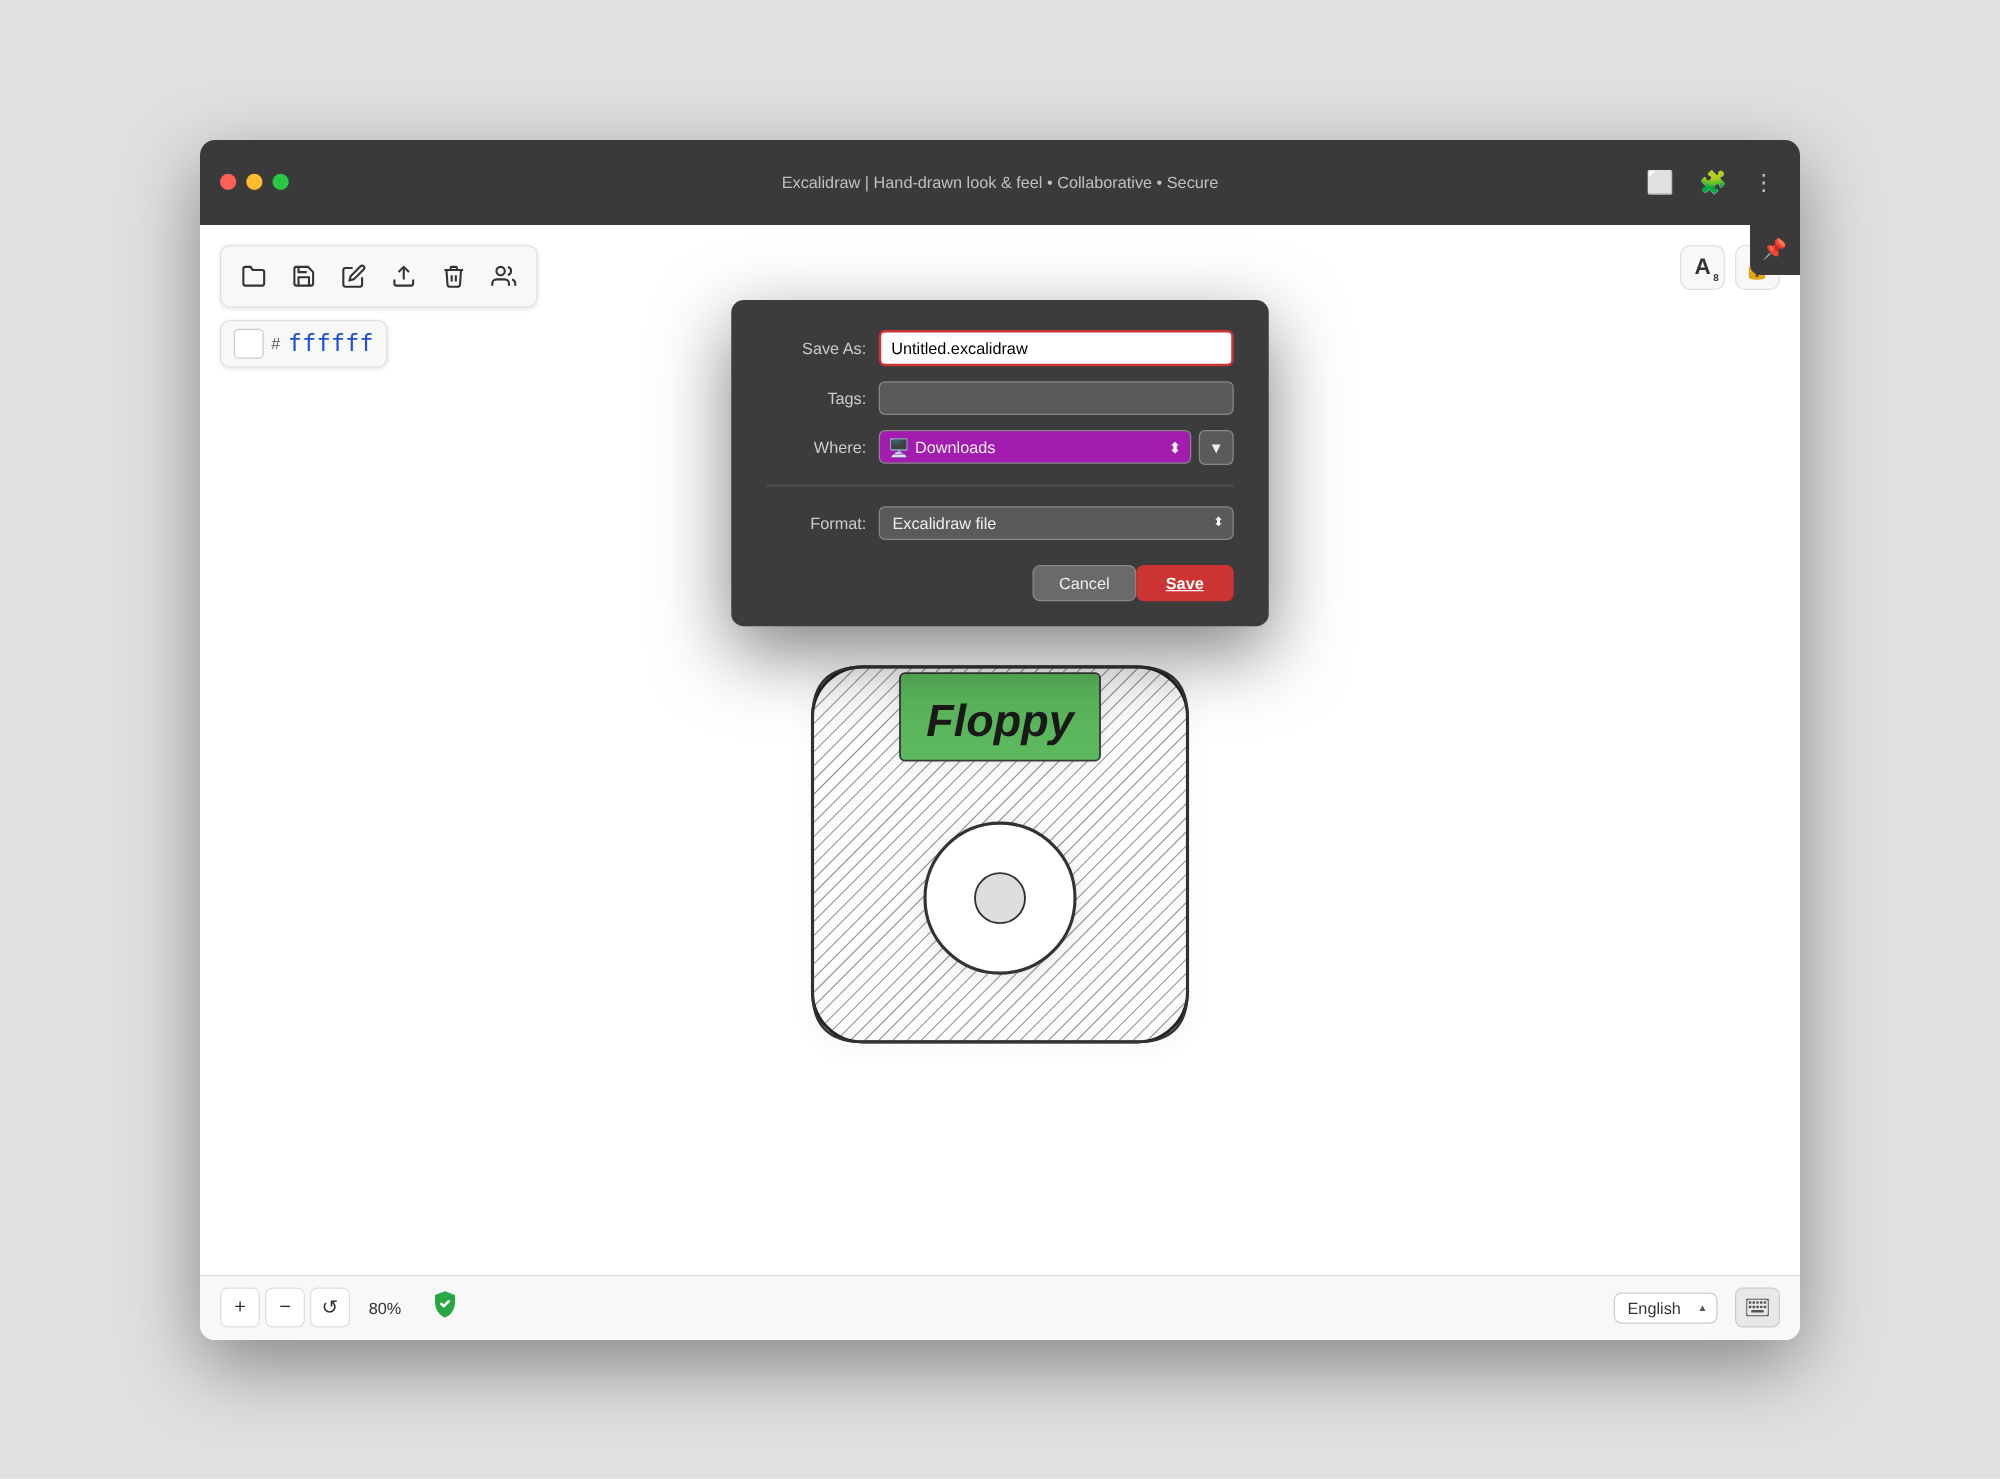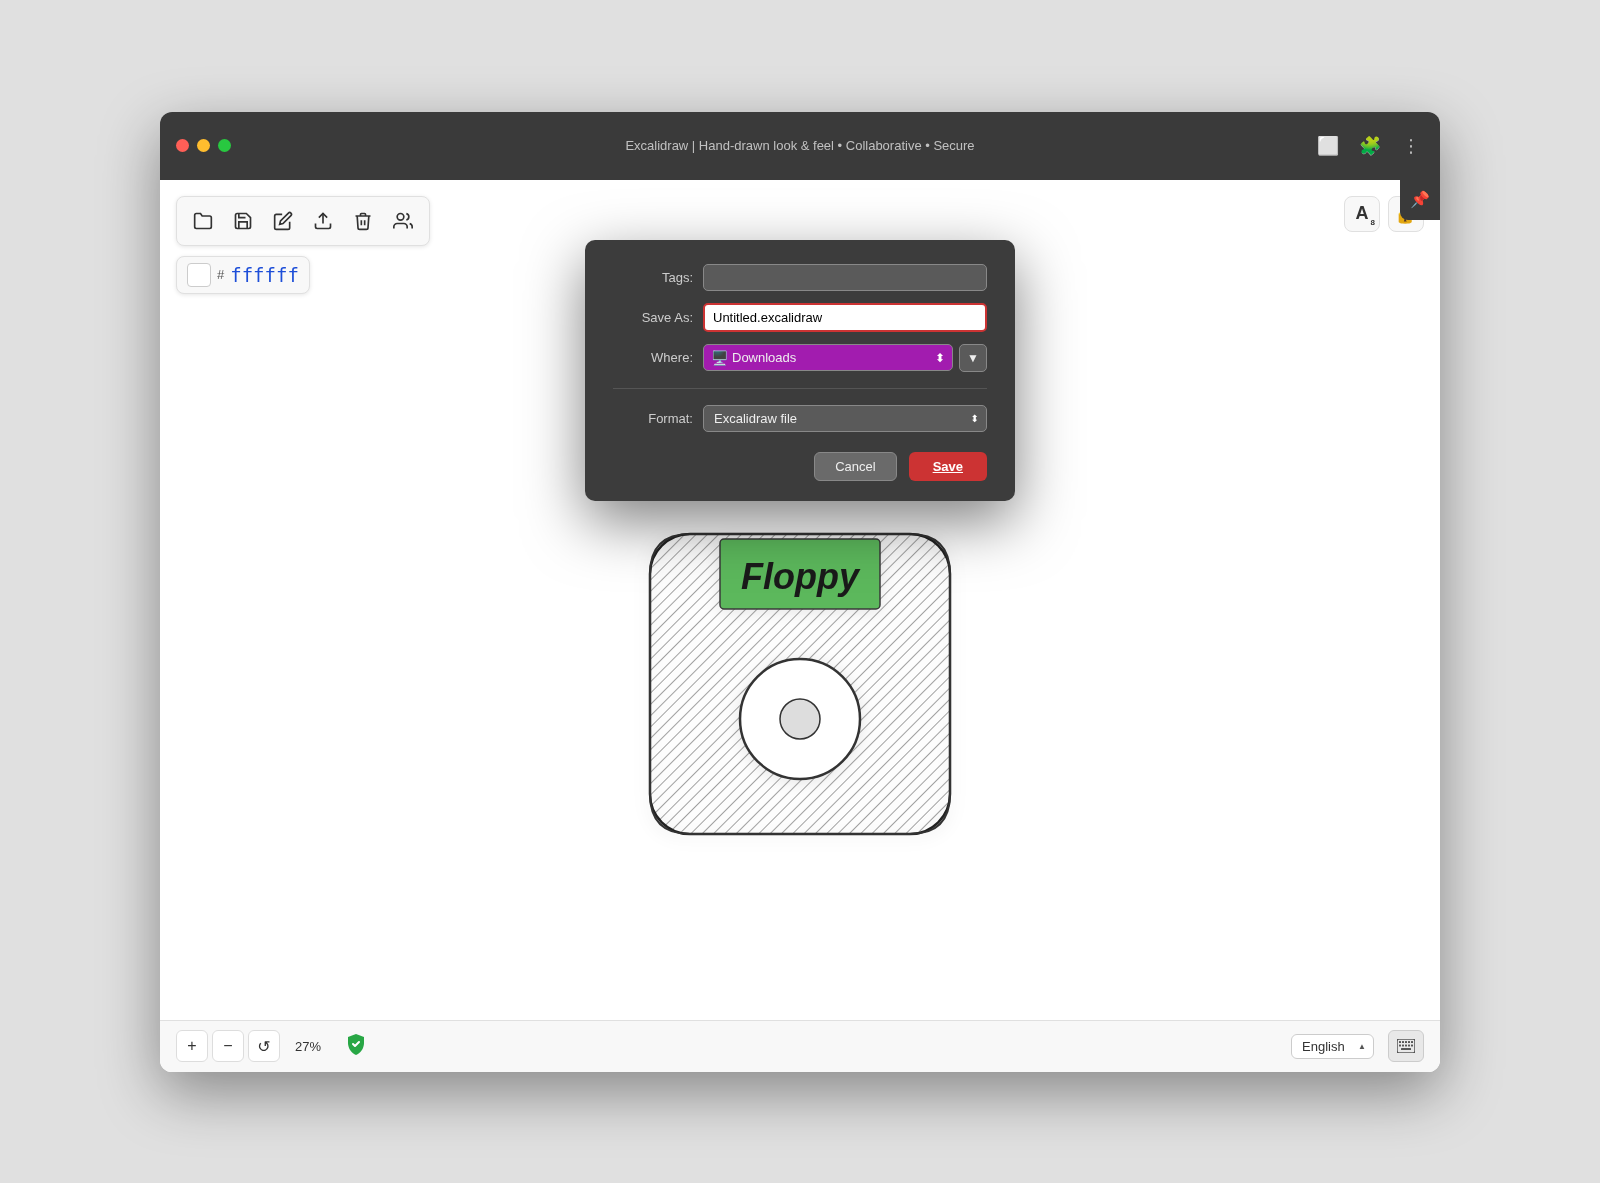--- a/index.html
+++ b/index.html
@@ -416,21 +416,20 @@
       top: 50%;
       transform: translateY(-50%);
       font-size: 10px;
       color: #fff;
       pointer-events: none;
     }
 
     .dialog-buttons {
       display: flex;
       justify-content: flex-end;
-      gap: 12px;
       margin-top: 20px;
     }
     .btn-cancel {
       background: #6a6a6a;
       border: 1px solid #888;
       border-radius: 6px;
       padding: 6px 20px;
       color: #eee;
       font-size: 13px;
       cursor: pointer;
@@ -558,27 +557,27 @@
         <rect x="90" y="75" width="160" height="70" rx="4" fill="#5cb85c" stroke="#3a3a3a" stroke-width="1.5"></rect>
 
         <text x="170" y="125" text-anchor="middle" font-family="'Segoe UI', cursive, sans-serif" font-size="36" font-weight="bold" fill="#1a1a1a" style="font-style: italic;">Floppy</text>
       </svg>
     </div>
 
     <div class="dialog-overlay">
       <div class="save-dialog">
 
         <div class="dialog-row">
+          <label class="dialog-label">Save As:</label>
+          <input class="dialog-input" type="text" value="Untitled.excalidraw" style="">
+        </div>
+
+        <div class="dialog-row">
           <label class="dialog-label">Tags:</label>
           <input class="dialog-input-empty" type="text" style="background: rgb(90, 90, 90); border-color: rgb(136, 136, 136); color: rgb(238, 238, 238);">
-        </div>
-
-        <div class="dialog-row">
-          <label class="dialog-label">Save As:</label>
-          <input class="dialog-input" type="text" value="Untitled.excalidraw" style="">
         </div>
 
         <div class="dialog-row">
           <label class="dialog-label">Where:</label>
           <div class="where-wrapper">
             <div class="where-select-wrapper">
               <span class="where-icon">🖥️</span>
               <select class="where-select" style="background: #a21caf; border: 1px solid rgb(136, 136, 136); color: rgb(238, 238, 238); padding: 5px 28px;">
                 <option>Downloads</option>
               </select>
@@ -608,21 +607,21 @@
         </div>
 
       </div>
     </div>
 
     <div class="bottom-bar">
       <div class="zoom-controls">
         <button class="zoom-btn">+</button>
         <button class="zoom-btn">−</button>
         <button class="zoom-btn">↺</button>
-        <span class="zoom-level">27%</span>
+        <span class="zoom-level">80%</span>
         <button class="shield-btn">
           <svg width="24" height="24" viewBox="0 0 24 24">
             <path d="M12 2L4 5v6c0 5.55 3.84 10.74 8 12 4.16-1.26 8-6.45 8-12V5l-8-3z" fill="#28a745"></path>
             <path d="M9 12l2 2 4-4" stroke="#fff" stroke-width="2" fill="none" stroke-linecap="round" stroke-linejoin="round"></path>
           </svg>
         </button>
       </div>
       <div class="right-bottom">
         <div class="language-wrapper">
           <select class="language-select">

